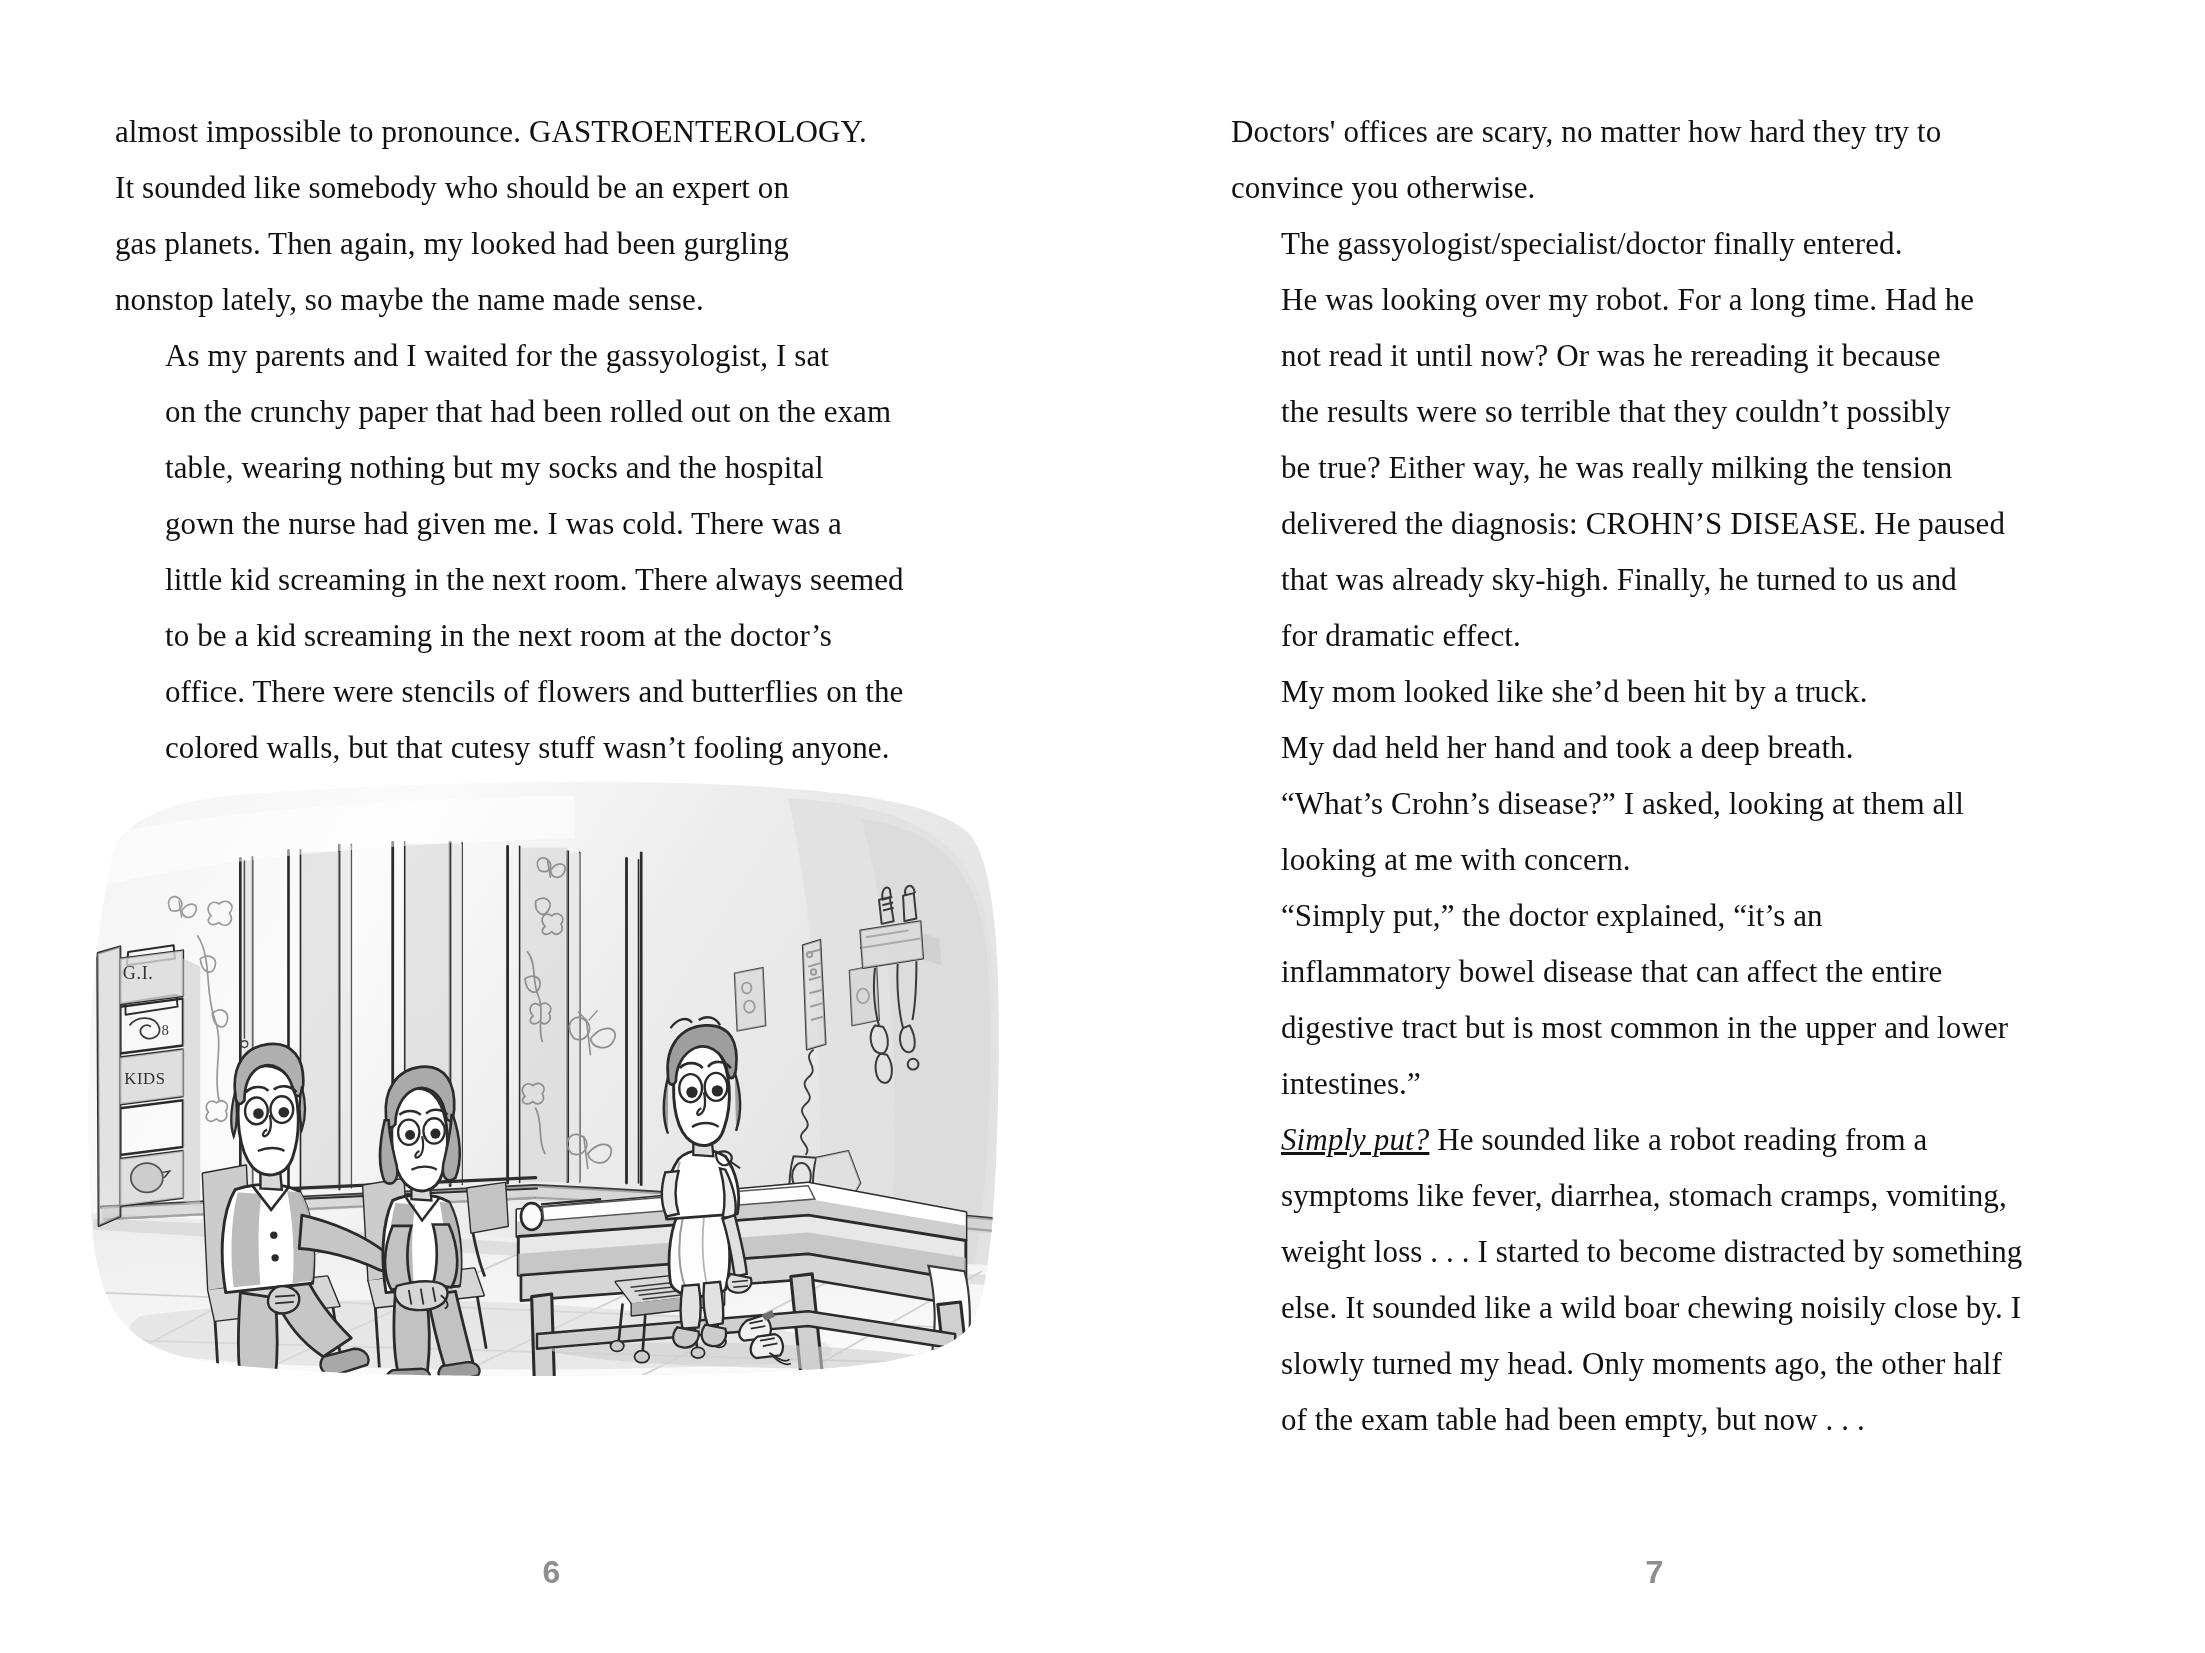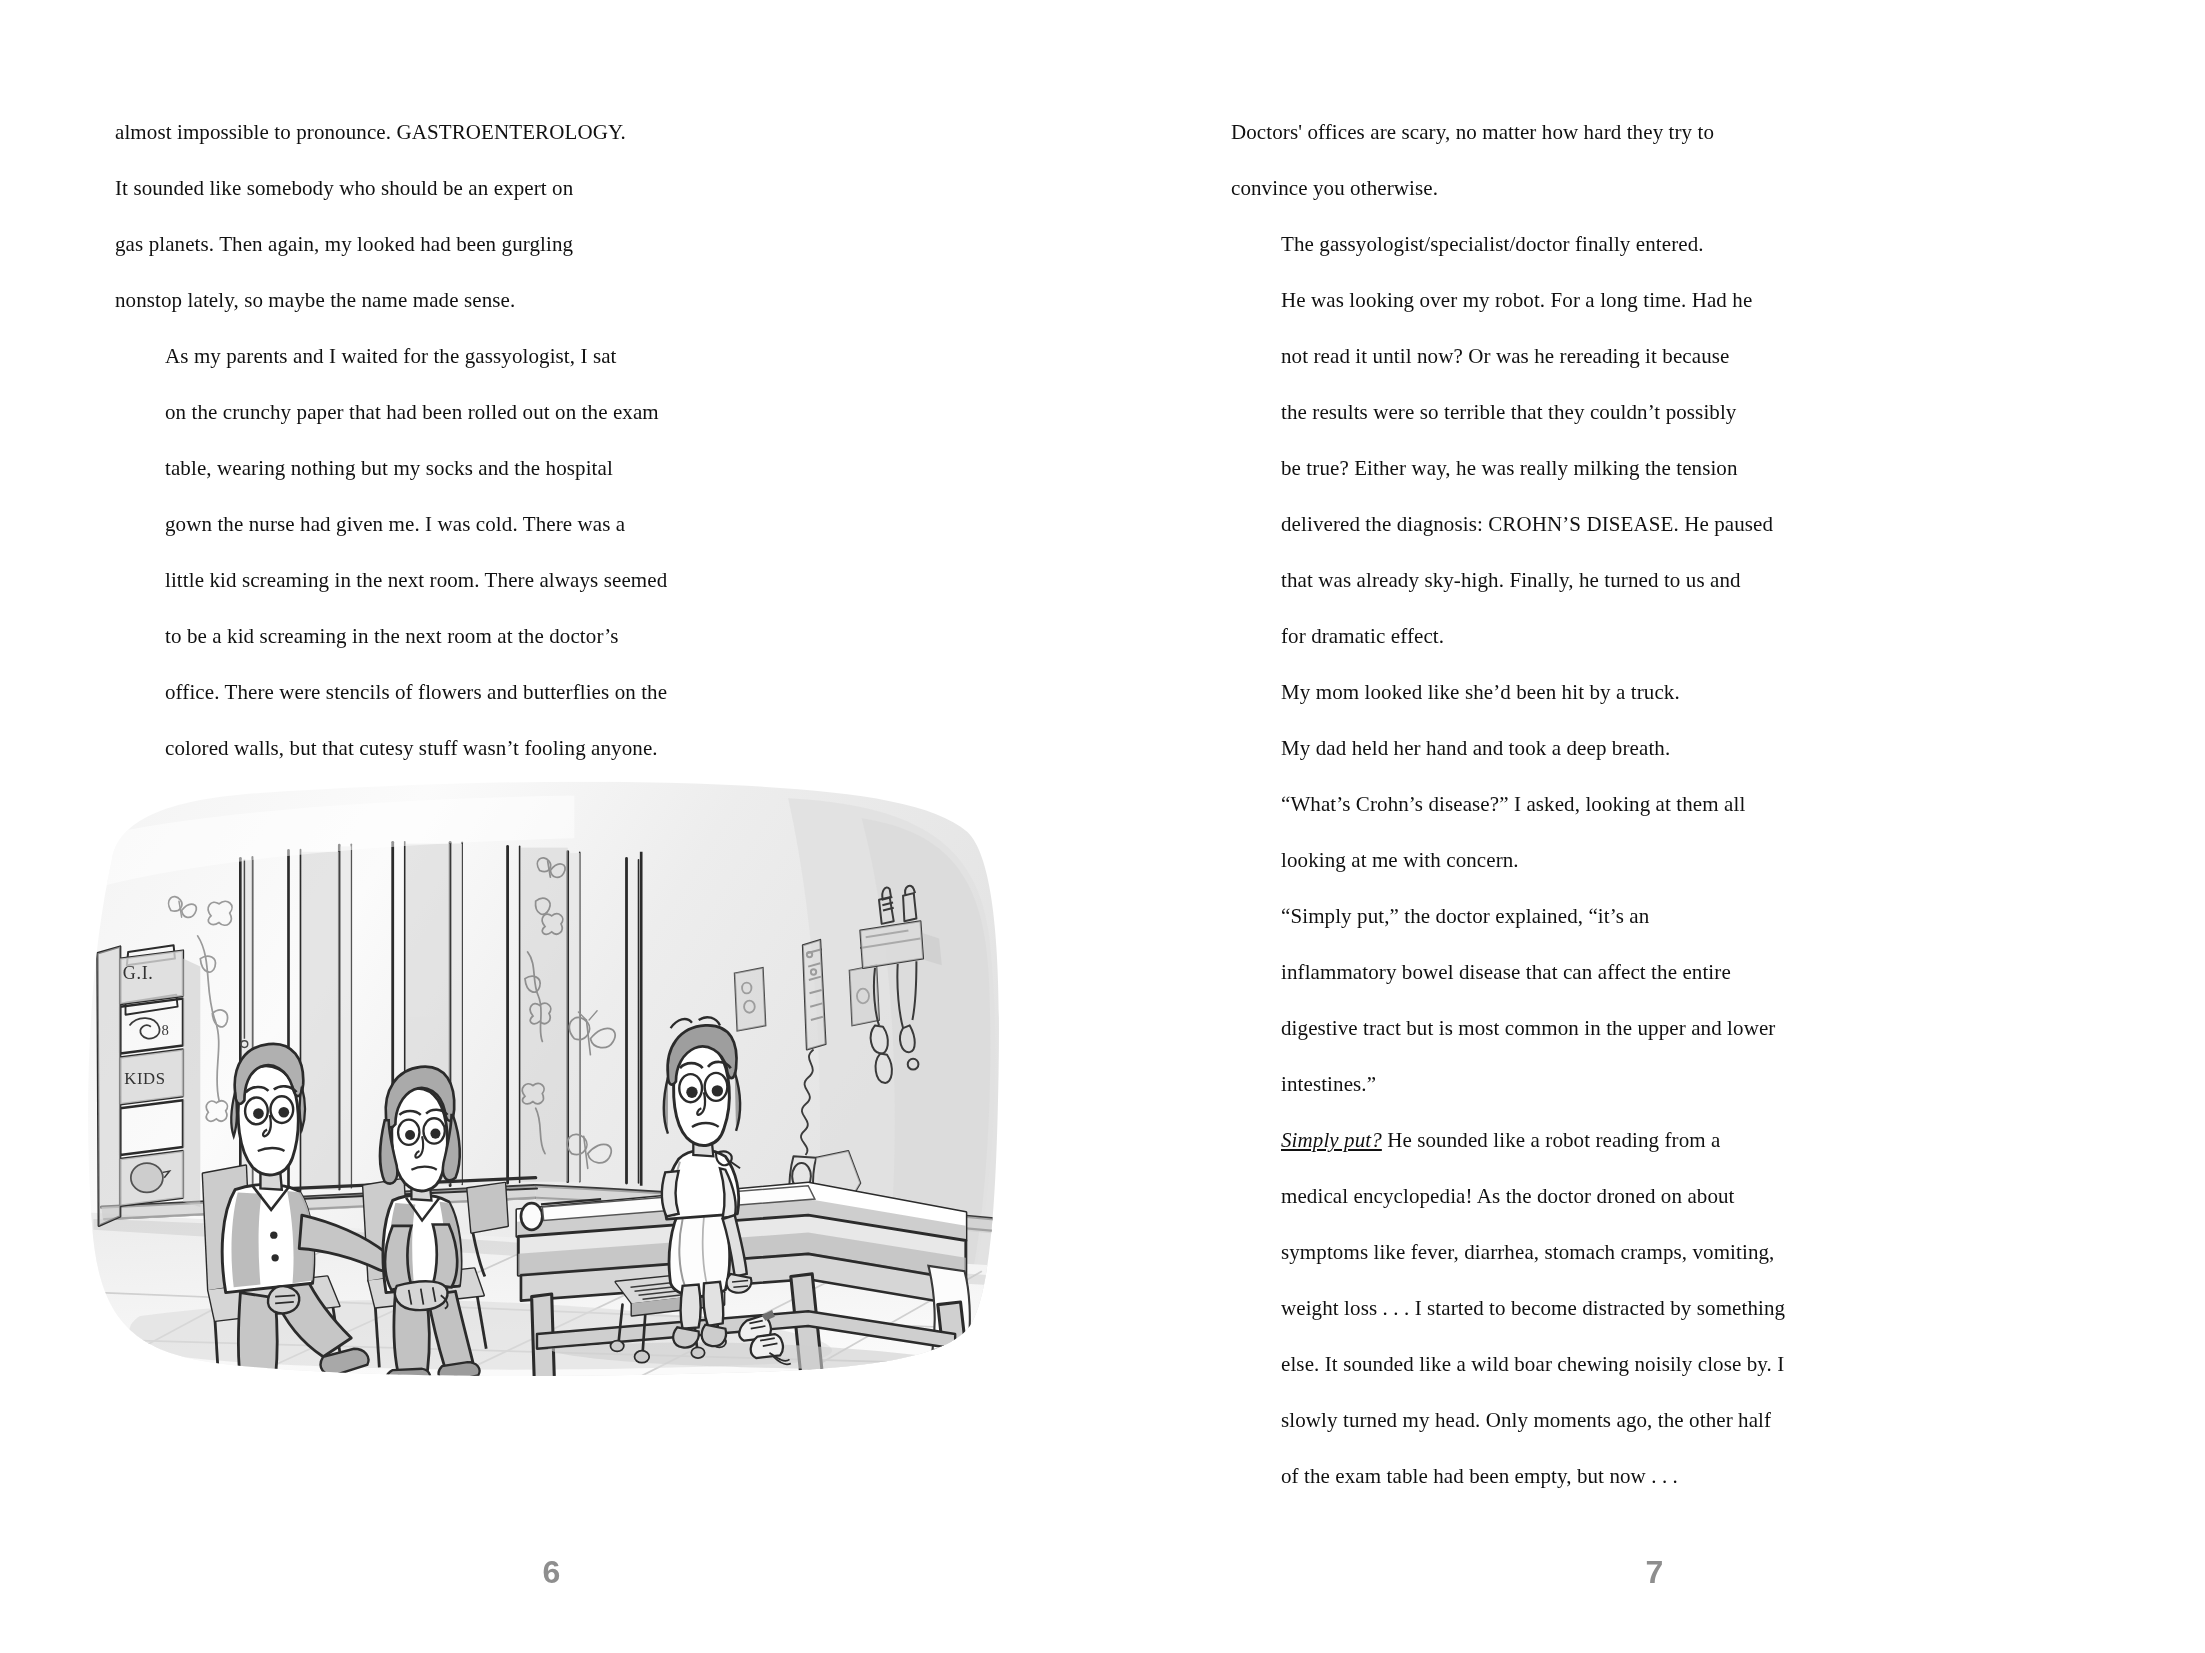--- a/index.html
+++ b/index.html
@@ -25,21 +25,21 @@
     width: 1103px;
     height: 1654px;
   }
   .page-left  { left: 0; }
   .page-right { left: 1103px; }
 
   .textcol {
     position: absolute;
     top: 104px;
     width: 885px;
-    font-size: 21px;
+    font-size: 31px;
     line-height: 56px;
     color: #111111;
     text-align: left;
     letter-spacing: 0.1px;
   }
   .page-left  .textcol { left: 115px; width: 882px; }
   .page-right .textcol { left: 128px; width: 892px; }
 
   .textcol p {
     margin: 0;
@@ -632,21 +632,20 @@
         <span class="line">looking at me with concern.</span>
       </p>
       <p class="indent">
         <span class="line">“Simply put,” the doctor explained, “it’s an</span>
         <span class="line">inflammatory bowel disease that can affect the entire</span>
         <span class="line">digestive tract but is most common in the upper and lower</span>
         <span class="line">intestines.”</span>
       </p>
       <p class="indent">
         <span class="line"><em>Simply put?</em><span> He sounded like a robot reading from a</span></span>
-        <span class="line">medical encyclopedia! As the doctor droned on about</span>
         <span class="line">symptoms like fever, diarrhea, stomach cramps, vomiting,</span>
         <span class="line">weight loss . . . I started to become distracted by something</span>
         <span class="line">else. It sounded like a wild boar chewing noisily close by. I</span>
         <span class="line">slowly turned my head. Only moments ago, the other half</span>
         <span class="line">of the exam table had been empty, but now . . .</span>
       </p>
     </div>
 
     <div class="folio">7</div>
   </div>

